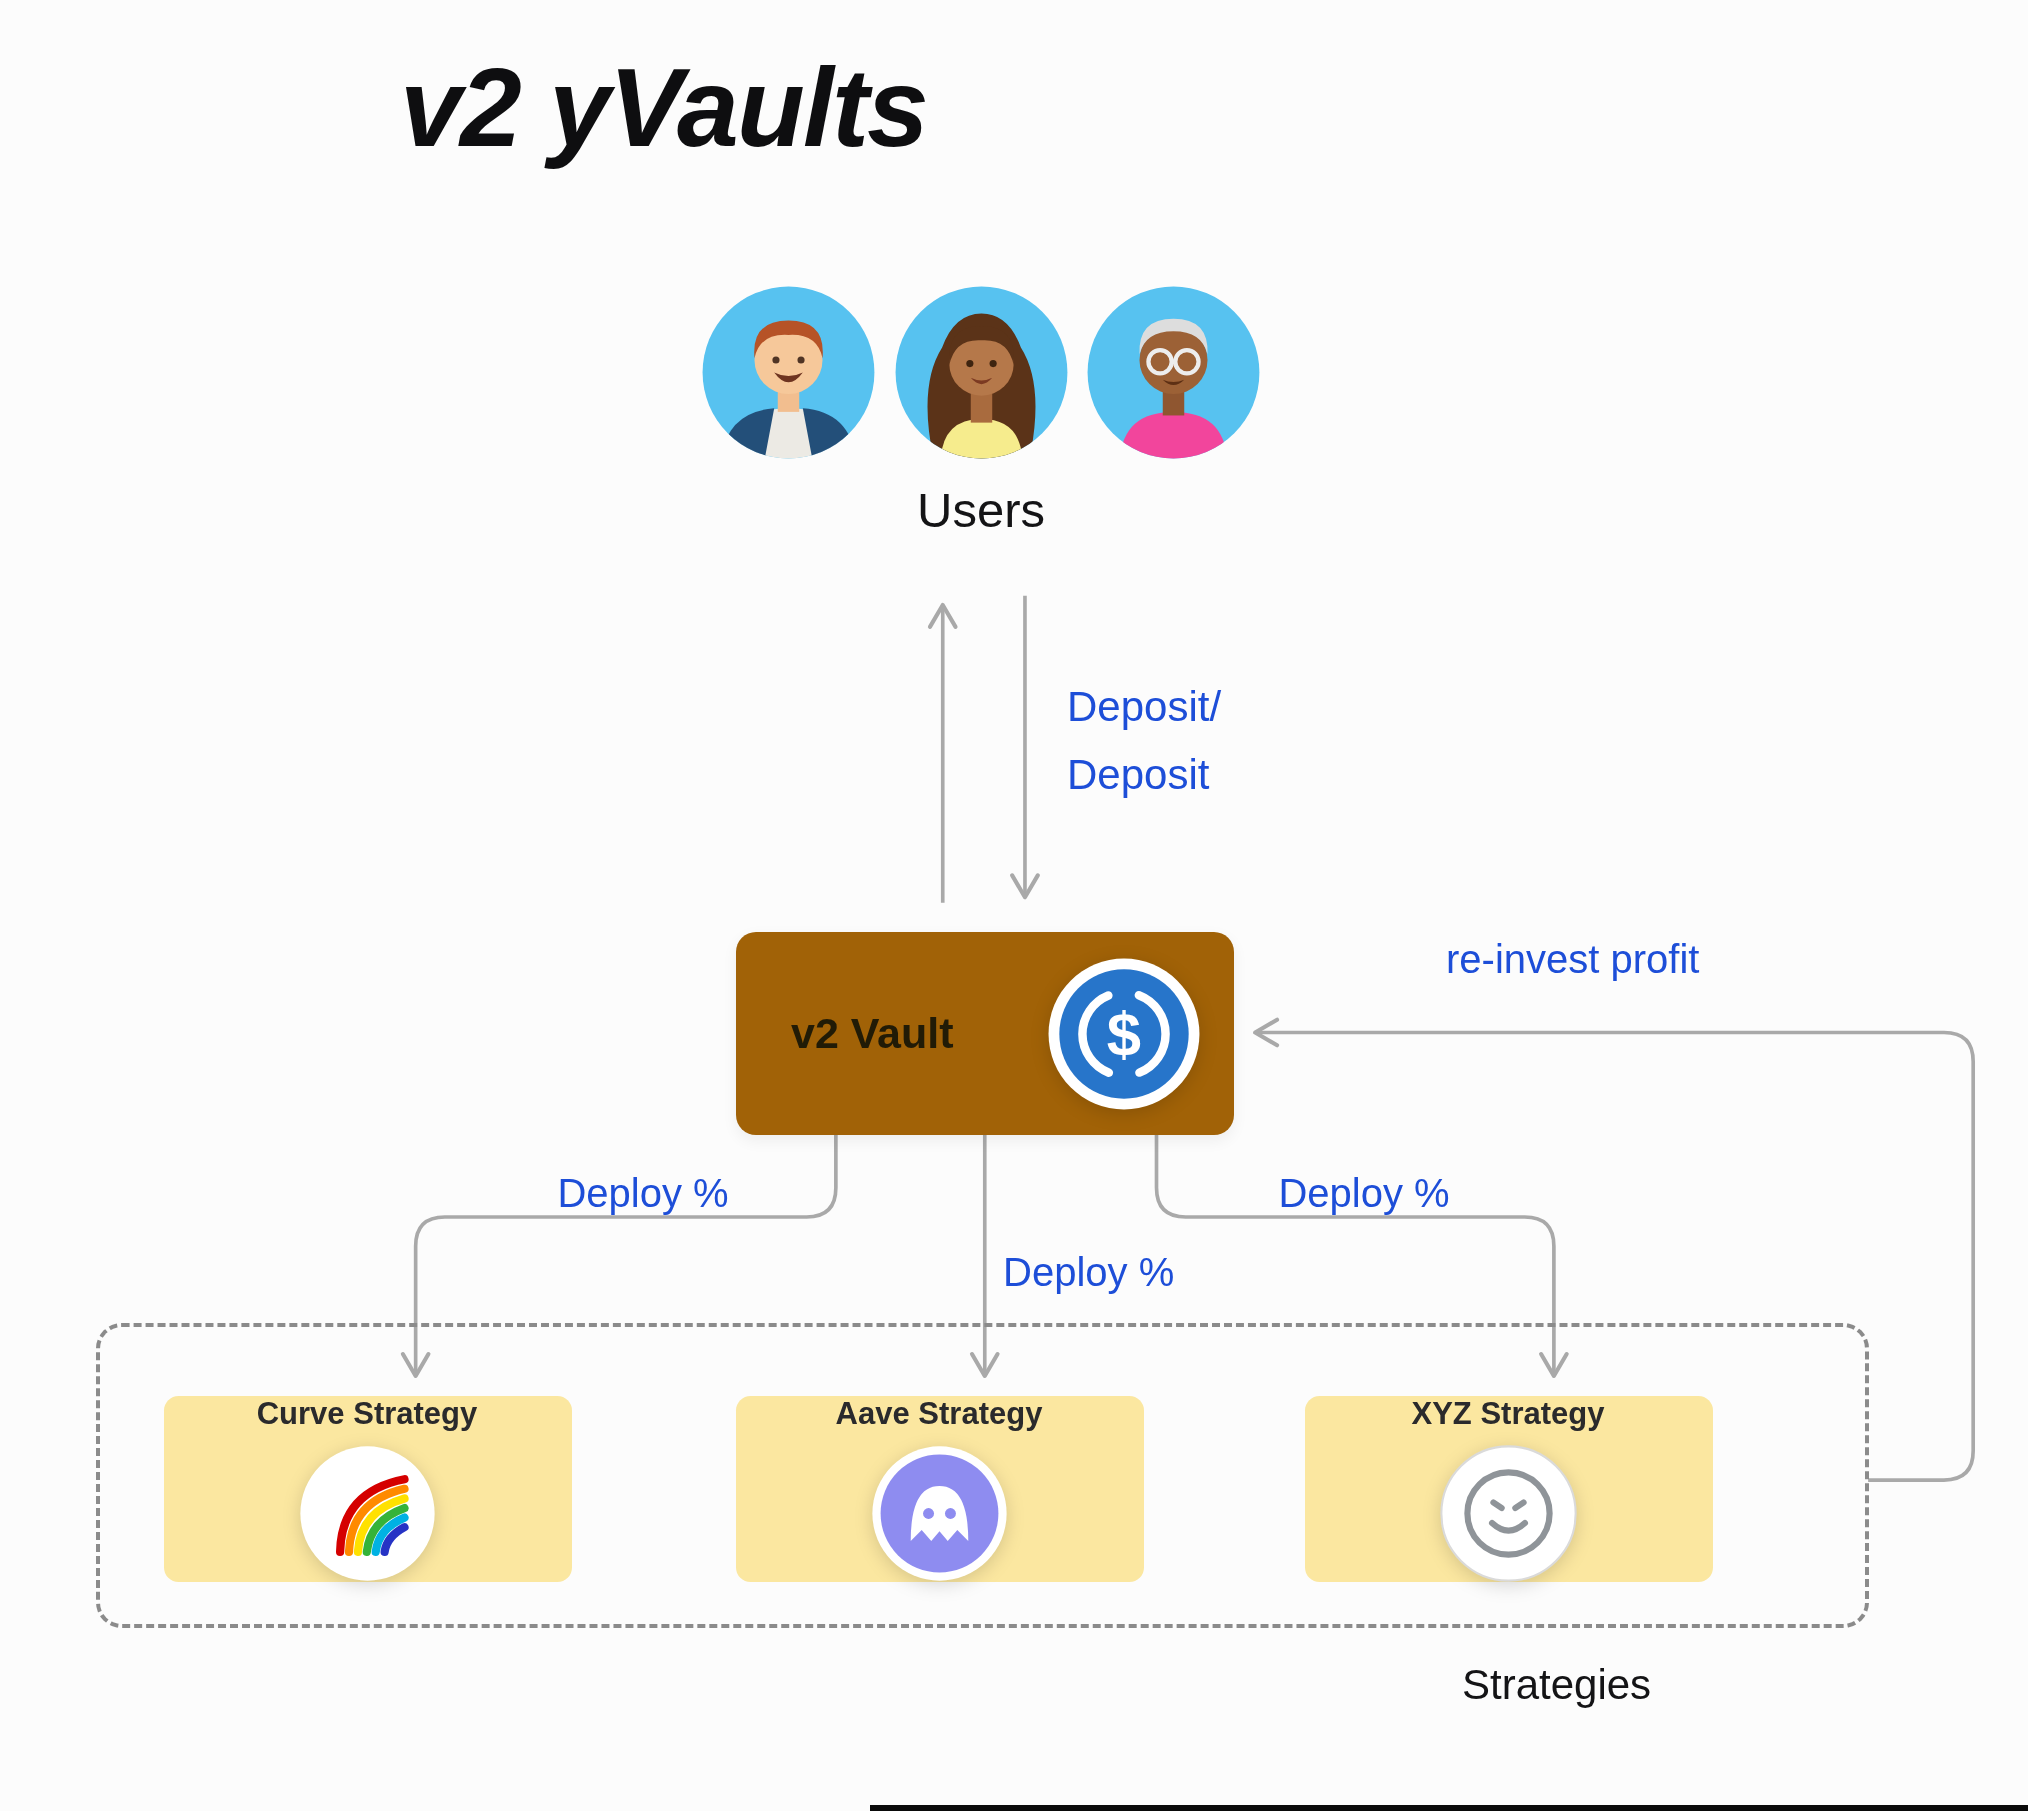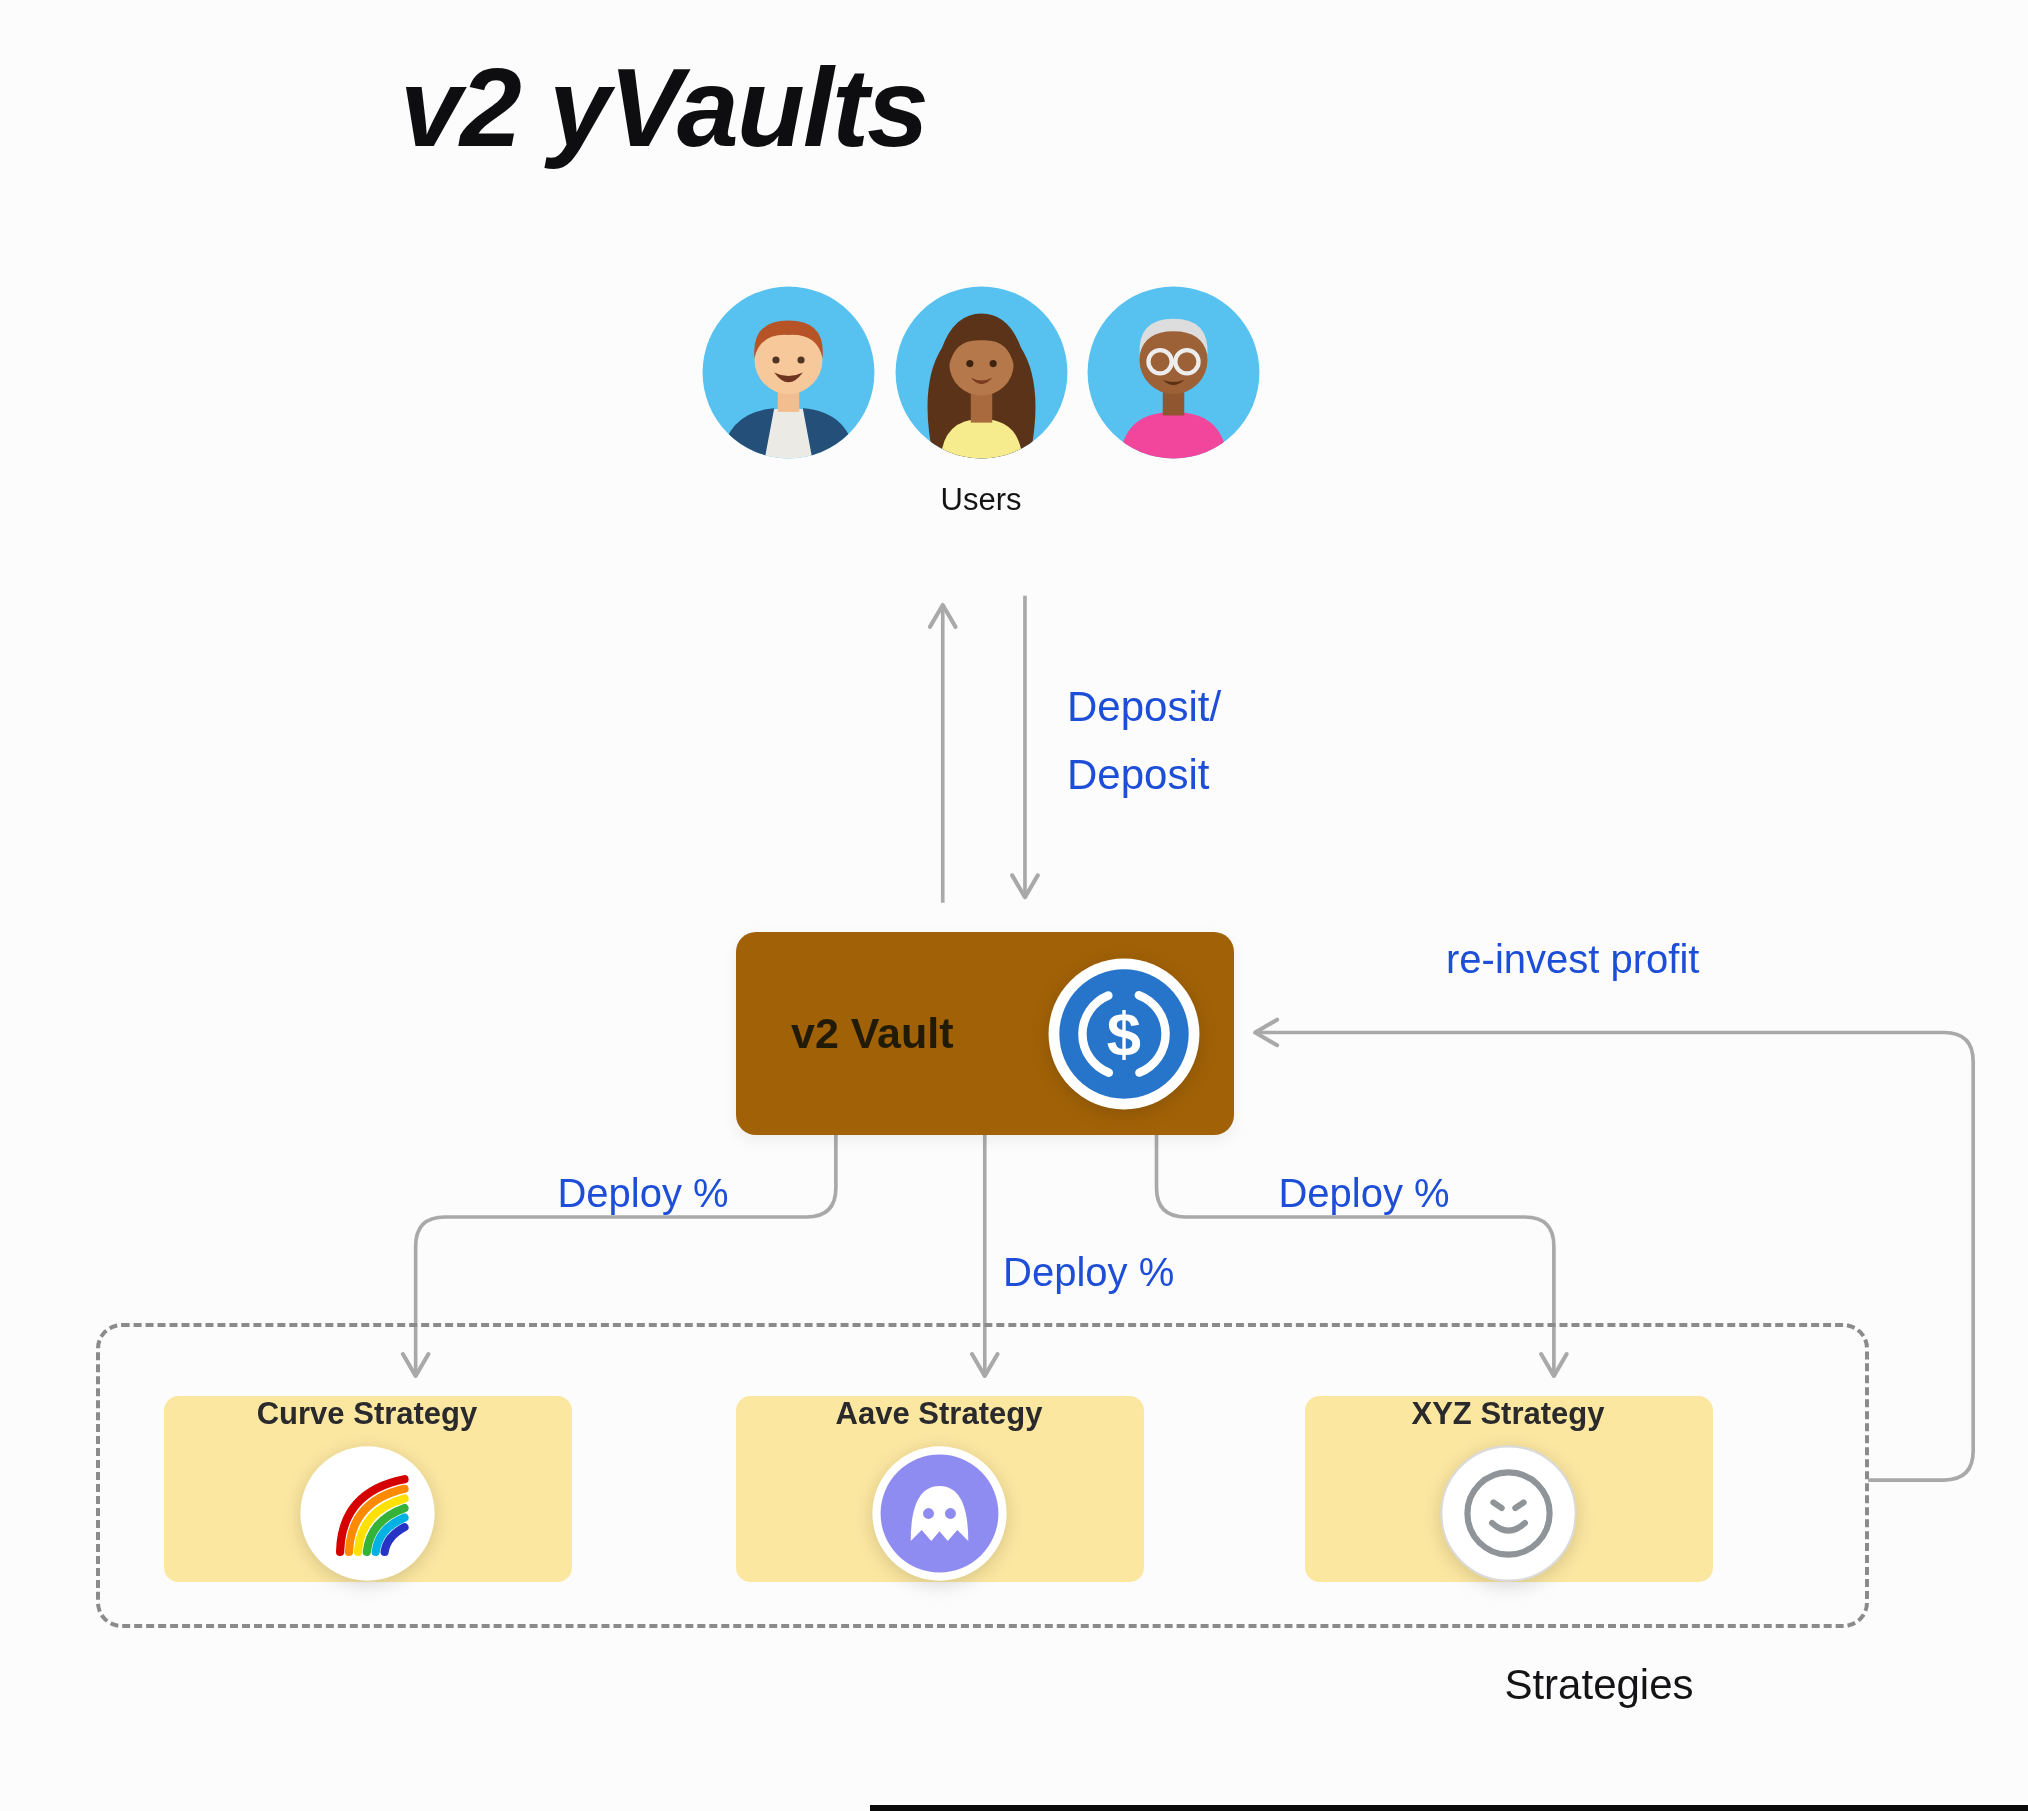--- a/index.html
+++ b/index.html
@@ -30,21 +30,21 @@
     display: flex;
     gap: 13.7px;
   }
   .avatar { width: 179px; height: 179px; display: block; }
   .users-label {
     position: absolute;
     left: 844px;
     top: 482px;
     width: 274px;
     text-align: center;
-    font-size: 31px;
+    font-size: 49px;
     color: #141416;
   }
   .arrows { position: absolute; left: 0; top: 0; }
   .flow-label { position: absolute; font-size: 40px; color: #1d4ed8; }
   .deposit-label { left: 1067px; top: 673px; font-size: 42px; line-height: 68px; }
   .reinvest-label { left: 1446px; top: 937px; }
   .deploy-left  { left: 503px;  top: 1171px; width: 280px; text-align: center; }
   .deploy-center{ left: 1003px; top: 1250px; }
   .deploy-right { left: 1224px; top: 1171px; width: 280px; text-align: center; }
   .vault {
@@ -77,21 +77,21 @@
     flex-direction: column;
   }
   .strategy.curve { left: 164px; }
   .strategy.aave  { left: 736px; }
   .strategy.xyz   { left: 1305px; }
   .strategy-label { font-size: 31px; font-weight: 700; color: #2A2A2C; }
   .strategy-icon { width: 137px; height: 137px; flex: 0 0 auto; filter: drop-shadow(0 4.6px 9.1px rgba(0,0,0,0.15)); }
   .strategies-label {
     position: absolute;
     left: 1462px; top: 1661px;
-    width: 274px; text-align: center;
+    width: 274px; text-align: left;
     font-size: 42px; color: #141416;
   }
   .bottom-artifact {
     position: absolute;
     left: 870px; right: 0; bottom: 0; height: 6.4px;
     background: #0A0A0A;
   }
 </style>
 </head>
 <body>

